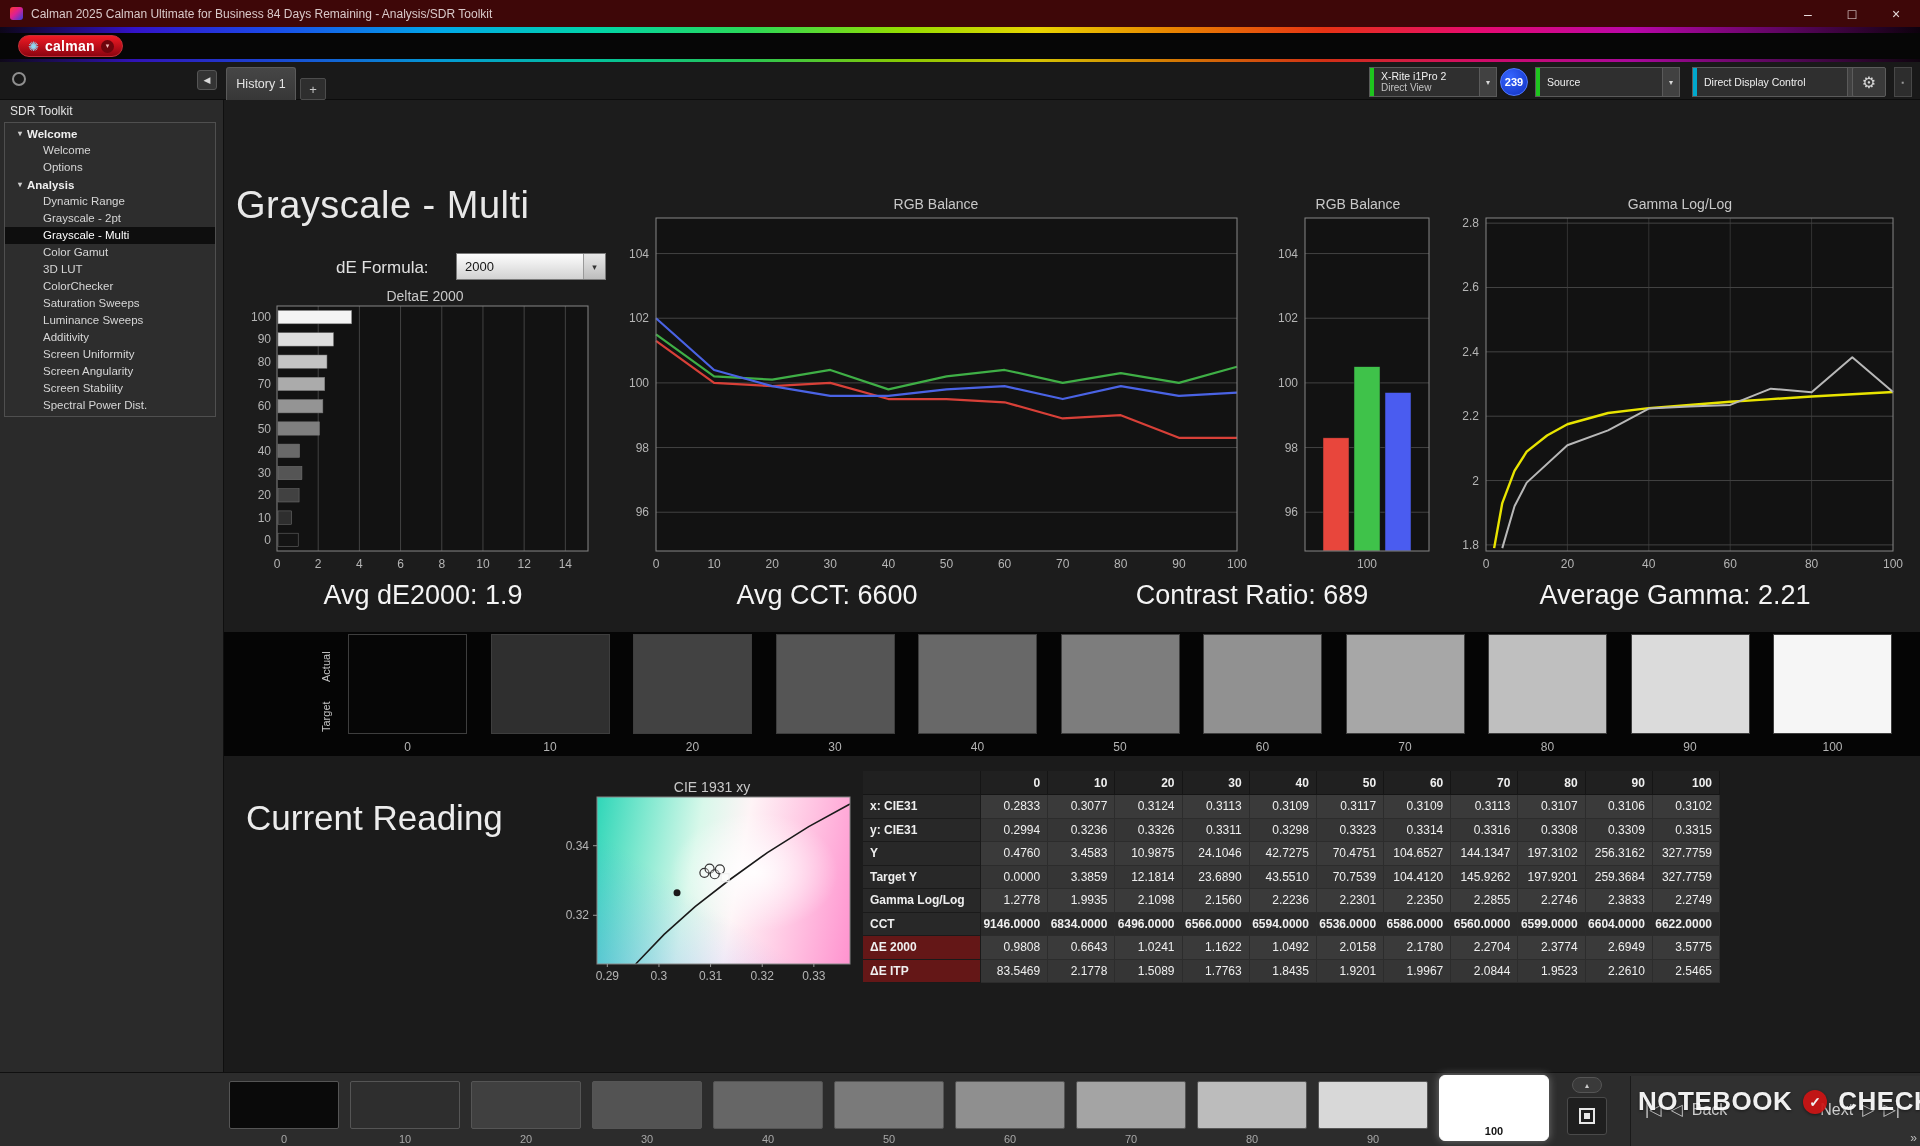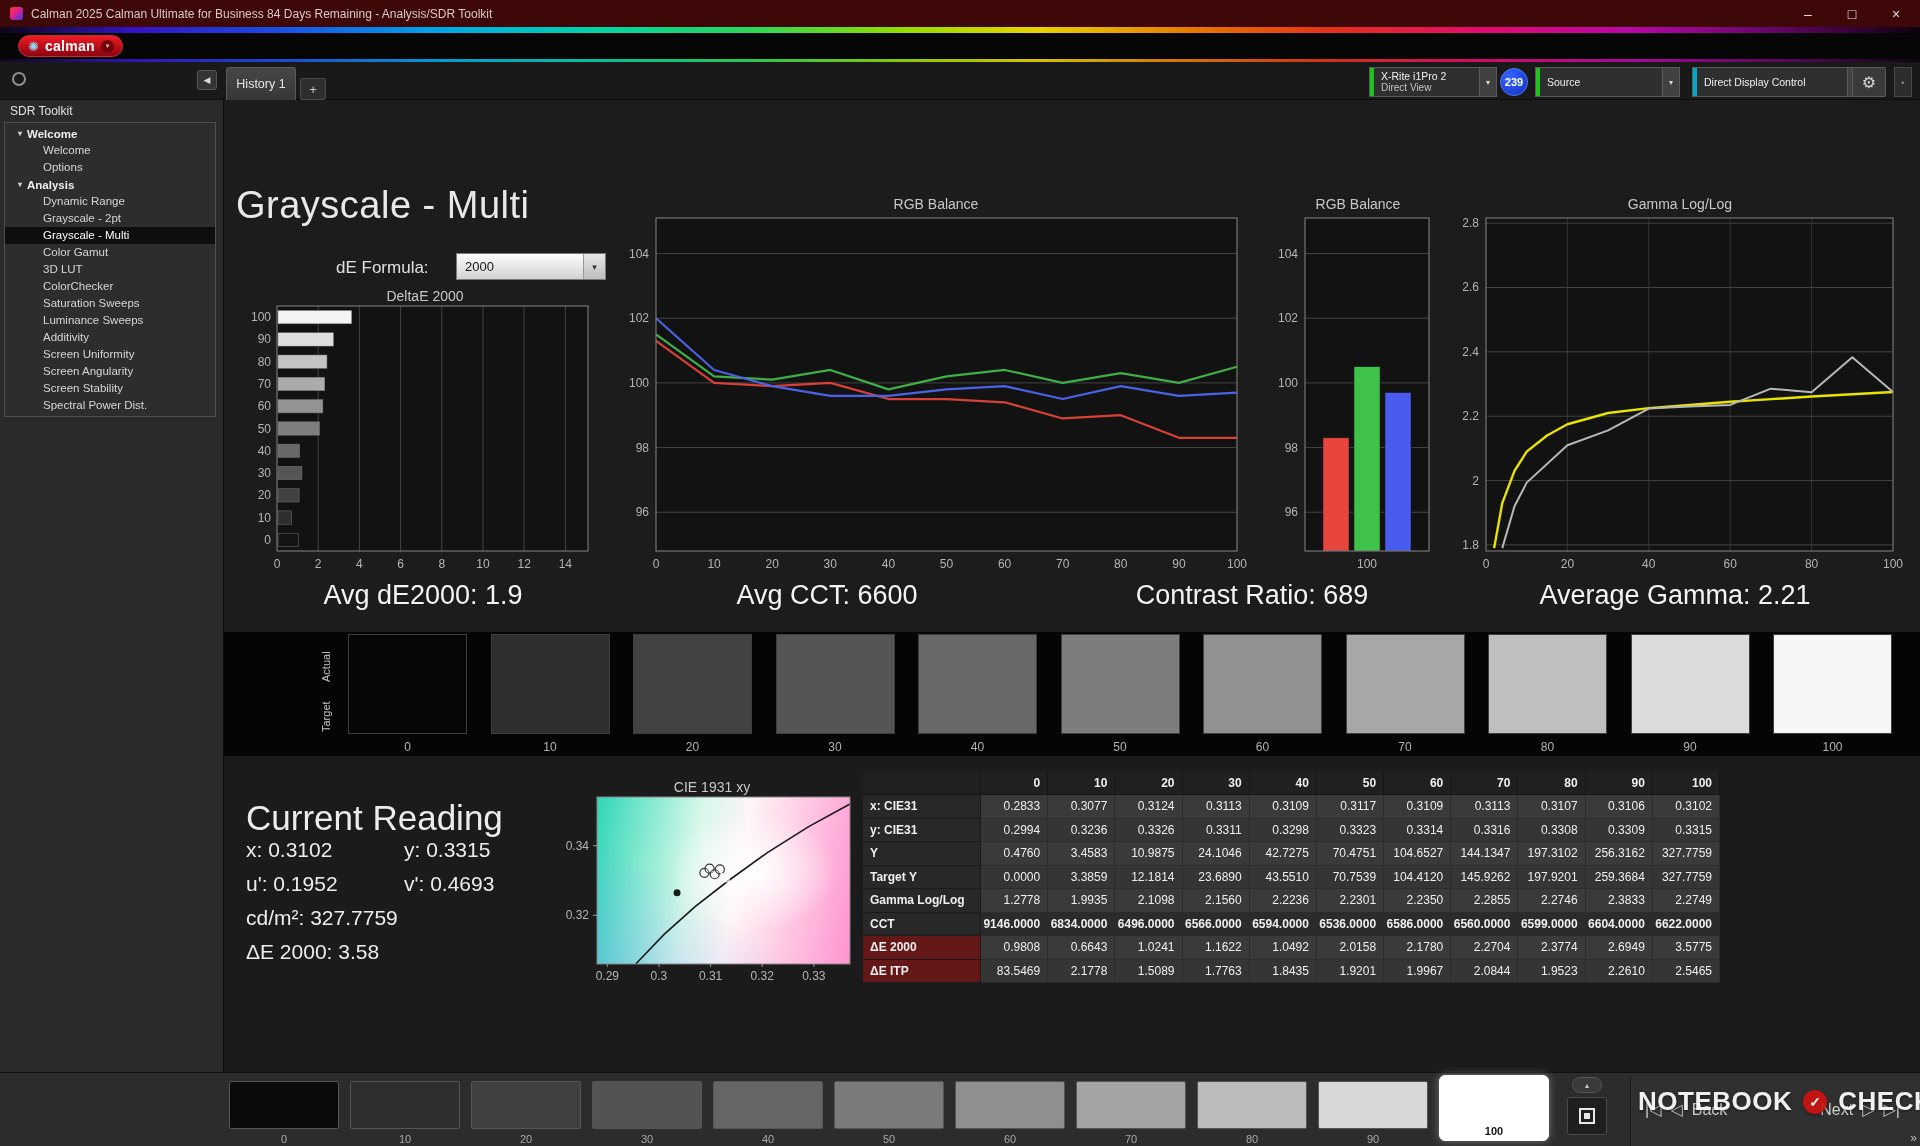--- a/index.html
+++ b/index.html
@@ -365,26 +365,20 @@
       <div class="swatch-label abs" style="left: 1121.5px;">70</div>
       <div class="swatch abs" style="left: 1264px; background: rgb(191, 191, 191);"></div>
       <div class="swatch-label abs" style="left: 1264px;">80</div>
       <div class="swatch abs" style="left: 1406.5px; background: rgb(219, 219, 219);"></div>
       <div class="swatch-label abs" style="left: 1406.5px;">90</div>
       <div class="swatch abs" style="left: 1549px; background: rgb(246, 246, 246);"></div>
       <div class="swatch-label abs" style="left: 1549px;">100</div>
     </div>
 
   <div id="reading-title" class="abs">Current Reading</div>
-  <div id="reading-rows" class="abs">
-      <div class="reading-row"><span class="ra">x: 0.3102</span><span>y: 0.3315</span></div>
-      <div class="reading-row"><span class="ra">u': 0.1952</span><span>v': 0.4693</span></div>
-      <div class="reading-row"><span class="ra">cd/m²: 327.7759</span></div>
-      <div class="reading-row"><span class="ra">ΔE 2000: 3.58</span></div>
-    </div>
 
   <div id="cie-bg" class="abs"></div>
   <svg id="svg-cie" class="abs" width="302" height="205">
       <polyline points="77.72448979591837,179 106.12244897959184,149.4270833333333 137.1020408163265,121.59374999999993 170.66326530612247,95.4999999999999 209.3877551020408,67.66666666666654 250.69387755102042,41.5729166666667 292,18.958333333333343" fill="none" stroke="#1a1a1a" stroke-width="1.6"></polyline>
       <circle cx="119.03061224489797" cy="107.67708333333326" r="3.5" fill="#1a1a1a"></circle>
       <circle cx="146.39591836734706" cy="87.8458333333333" r="4.5" fill="rgba(255,255,255,0.3)" stroke="#333333" stroke-width="1.2"></circle>
       <circle cx="151.5591836734695" cy="83.67083333333338" r="4.5" fill="rgba(255,255,255,0.3)" stroke="#333333" stroke-width="1.2"></circle>
       <circle cx="156.72244897959195" cy="89.23750000000001" r="4.5" fill="rgba(255,255,255,0.3)" stroke="#333333" stroke-width="1.2"></circle>
       <circle cx="161.8857142857144" cy="84.36666666666663" r="4.5" fill="rgba(255,255,255,0.3)" stroke="#333333" stroke-width="1.2"></circle>
       <rect x="163.04897959183683" y="88.71666666666668" width="8" height="8" fill="rgba(255,255,255,0.25)" stroke="#f0f0f0" stroke-width="1.2"></rect>

